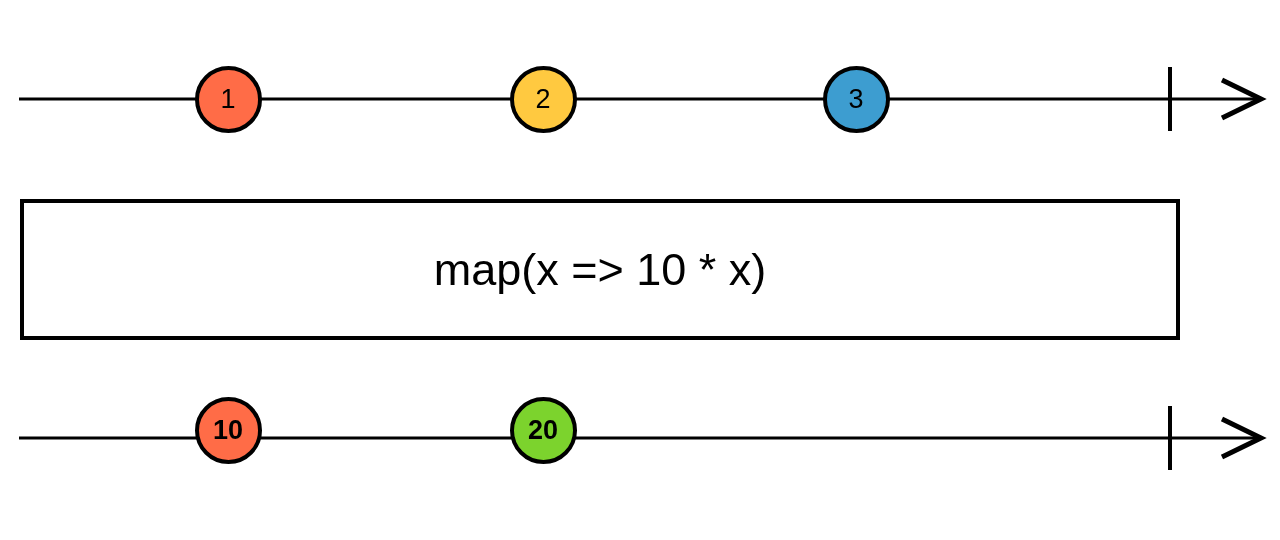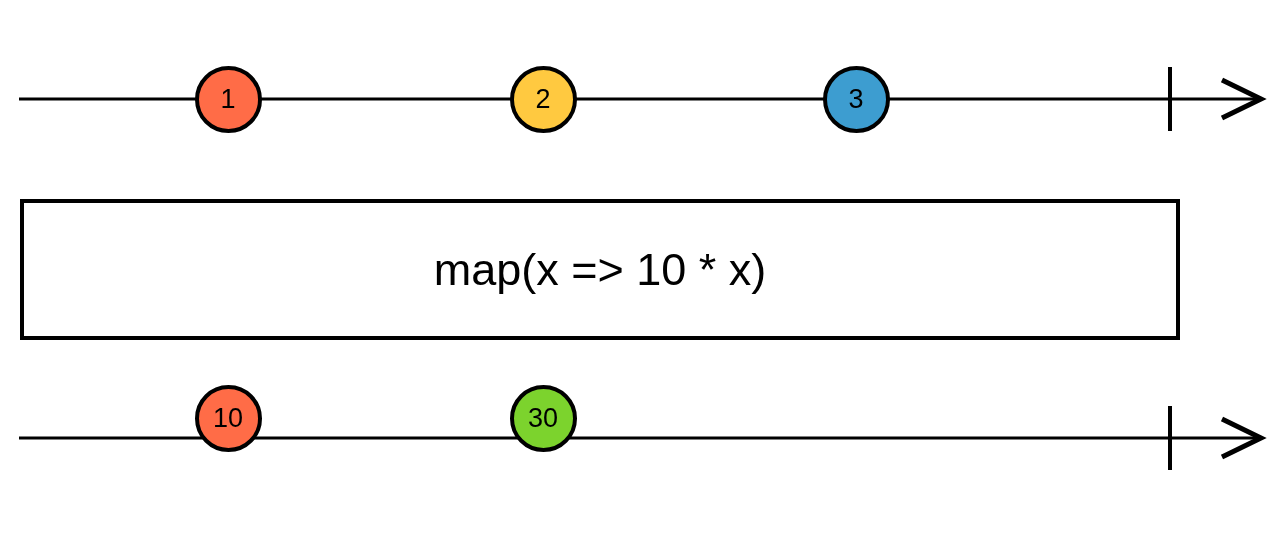--- a/index.html
+++ b/index.html
@@ -32,21 +32,21 @@
     border: 4px solid #000000;
     border-radius: 50%;
     display: flex;
     align-items: center;
     justify-content: center;
     font-size: 27px;
     line-height: 1;
     color: #000000;
   }
   .row-top    { top: 65.5px; }
-  .row-bottom { top: 385px; }
+  .row-bottom { top: 397px; font-weight: bold; }
   .operator-box {
     position: absolute;
     left: 20px;
     top: 199px;
     width: 1160px;
     height: 141px;
     box-sizing: border-box;
     border: 4px solid #000000;
     background: #ffffff;
     display: flex;
@@ -88,16 +88,16 @@
   </div>
 
   <div class="operator-box">
     <span class="operator-label">map(x =&gt; 10 * x)</span>
   </div>
 
   <div class="marble row-bottom" style="background-color: rgb(255, 108, 71); left: 194.5px;">
     <span>10</span>
   </div>
   <div class="marble row-bottom" style="background-color: rgb(124, 211, 45); left: 509.5px;">
-    <span>30</span>
+    <span>20</span>
   </div>
 
 </div>
 
 </body></html>

